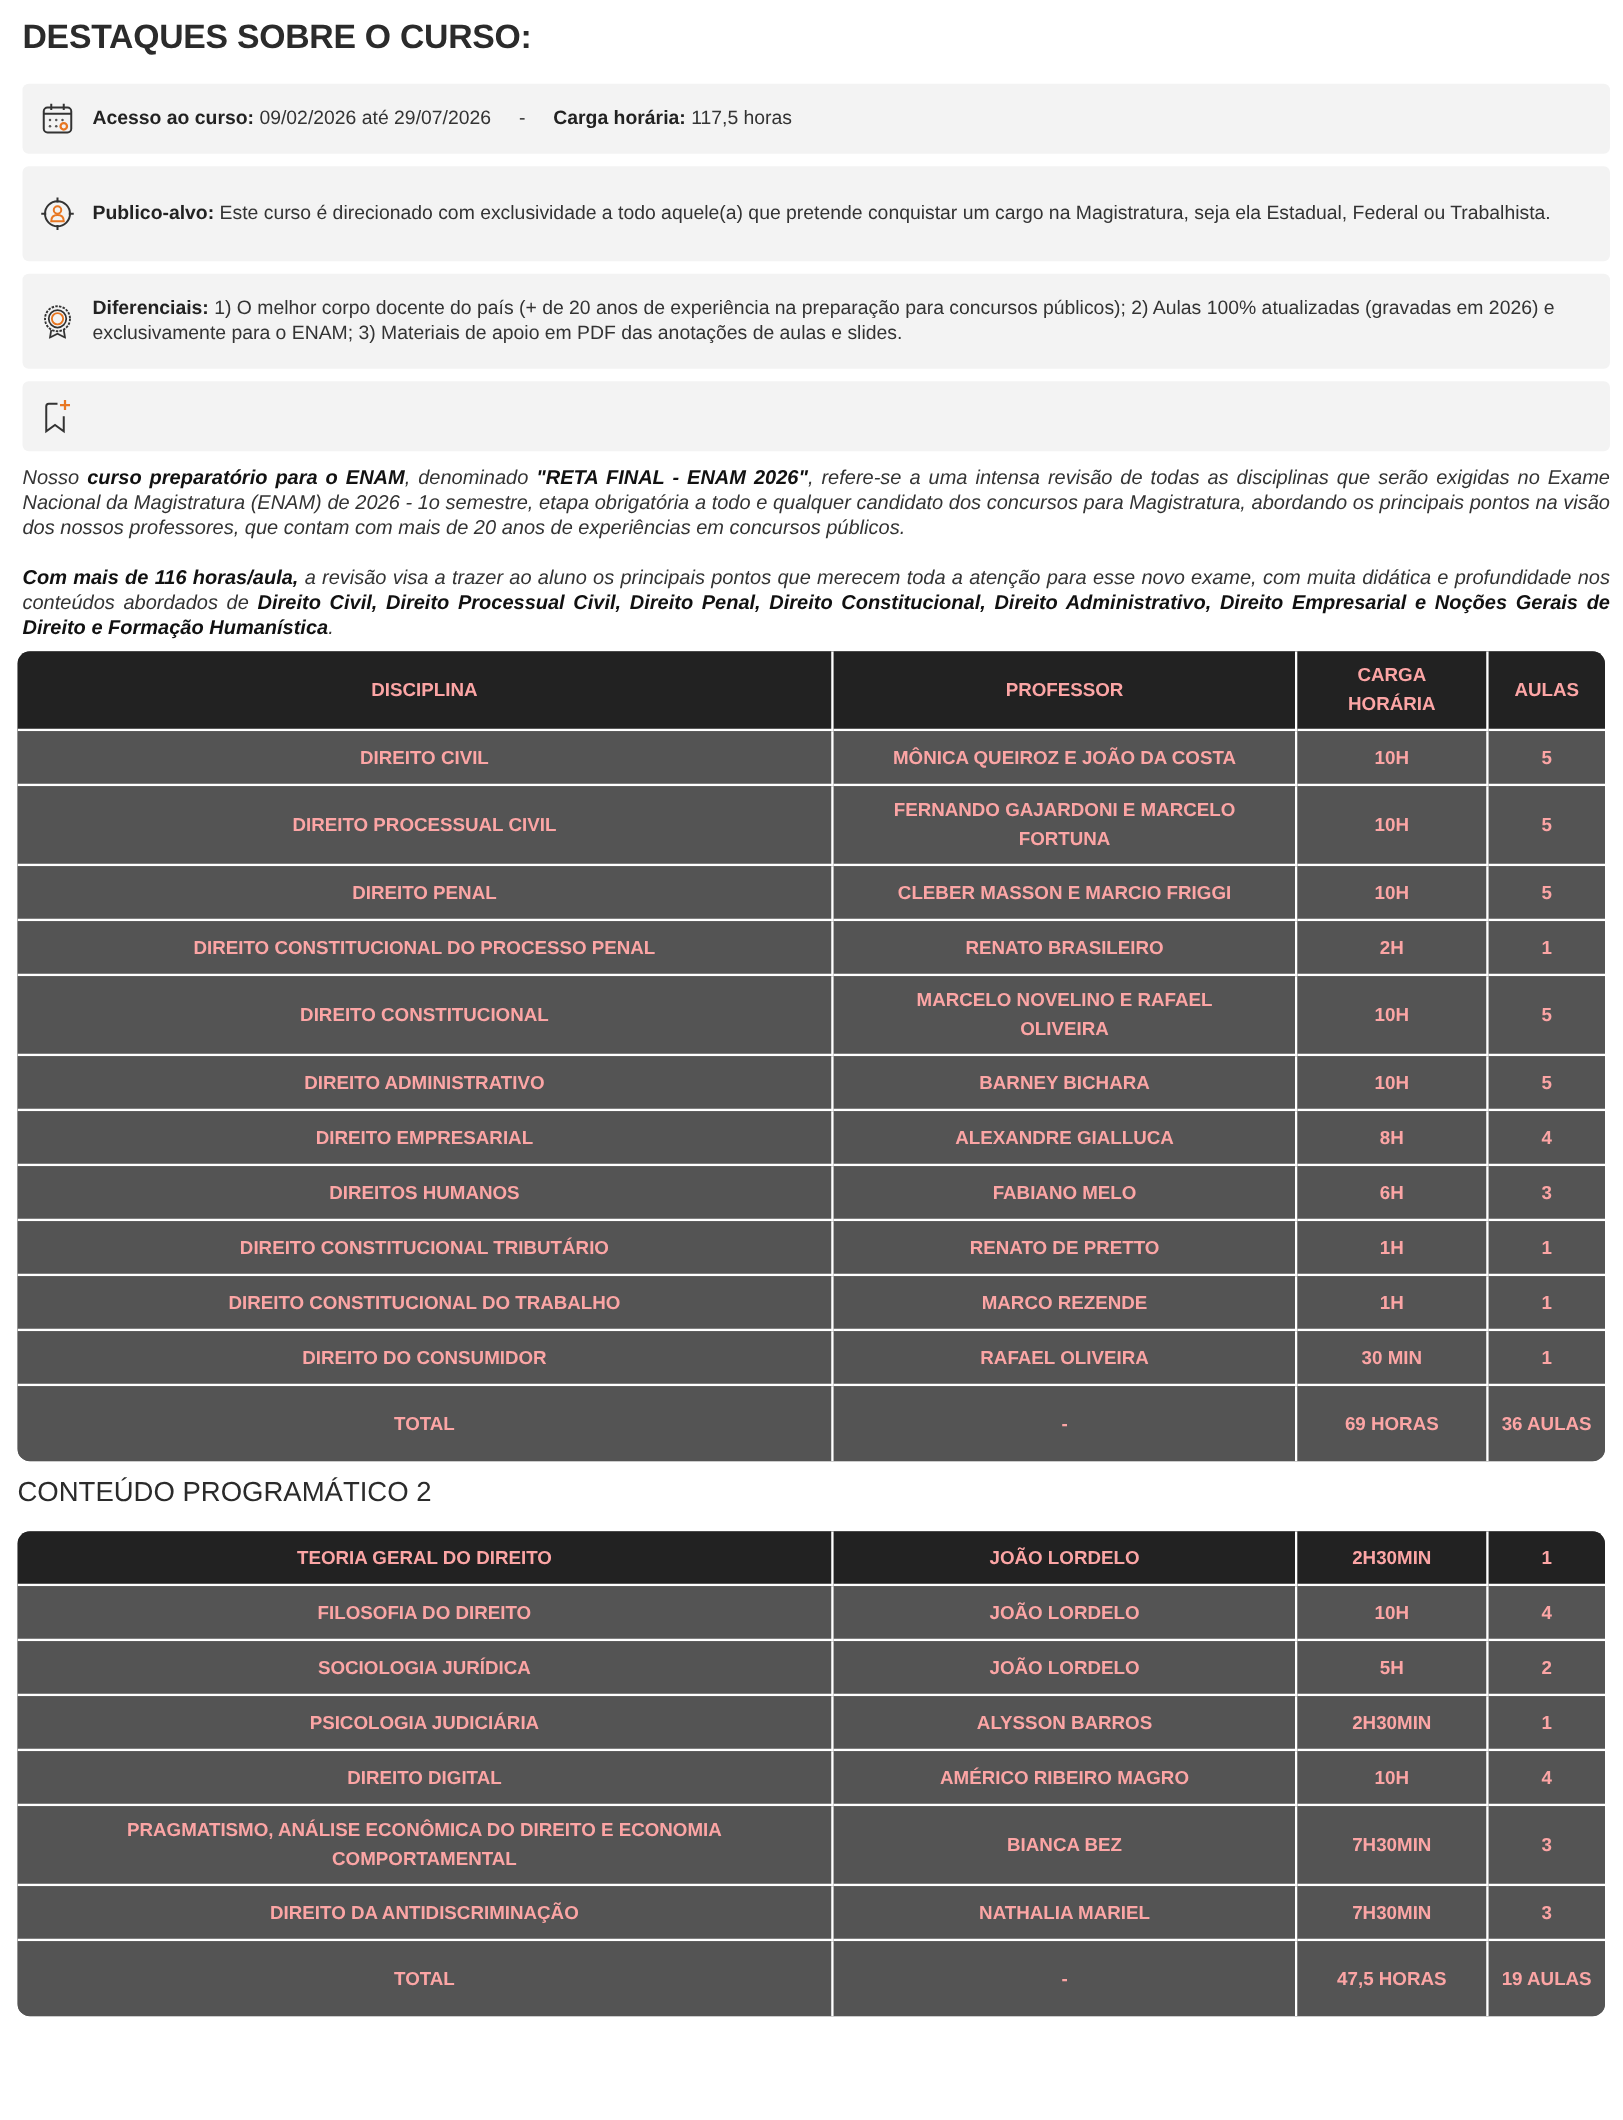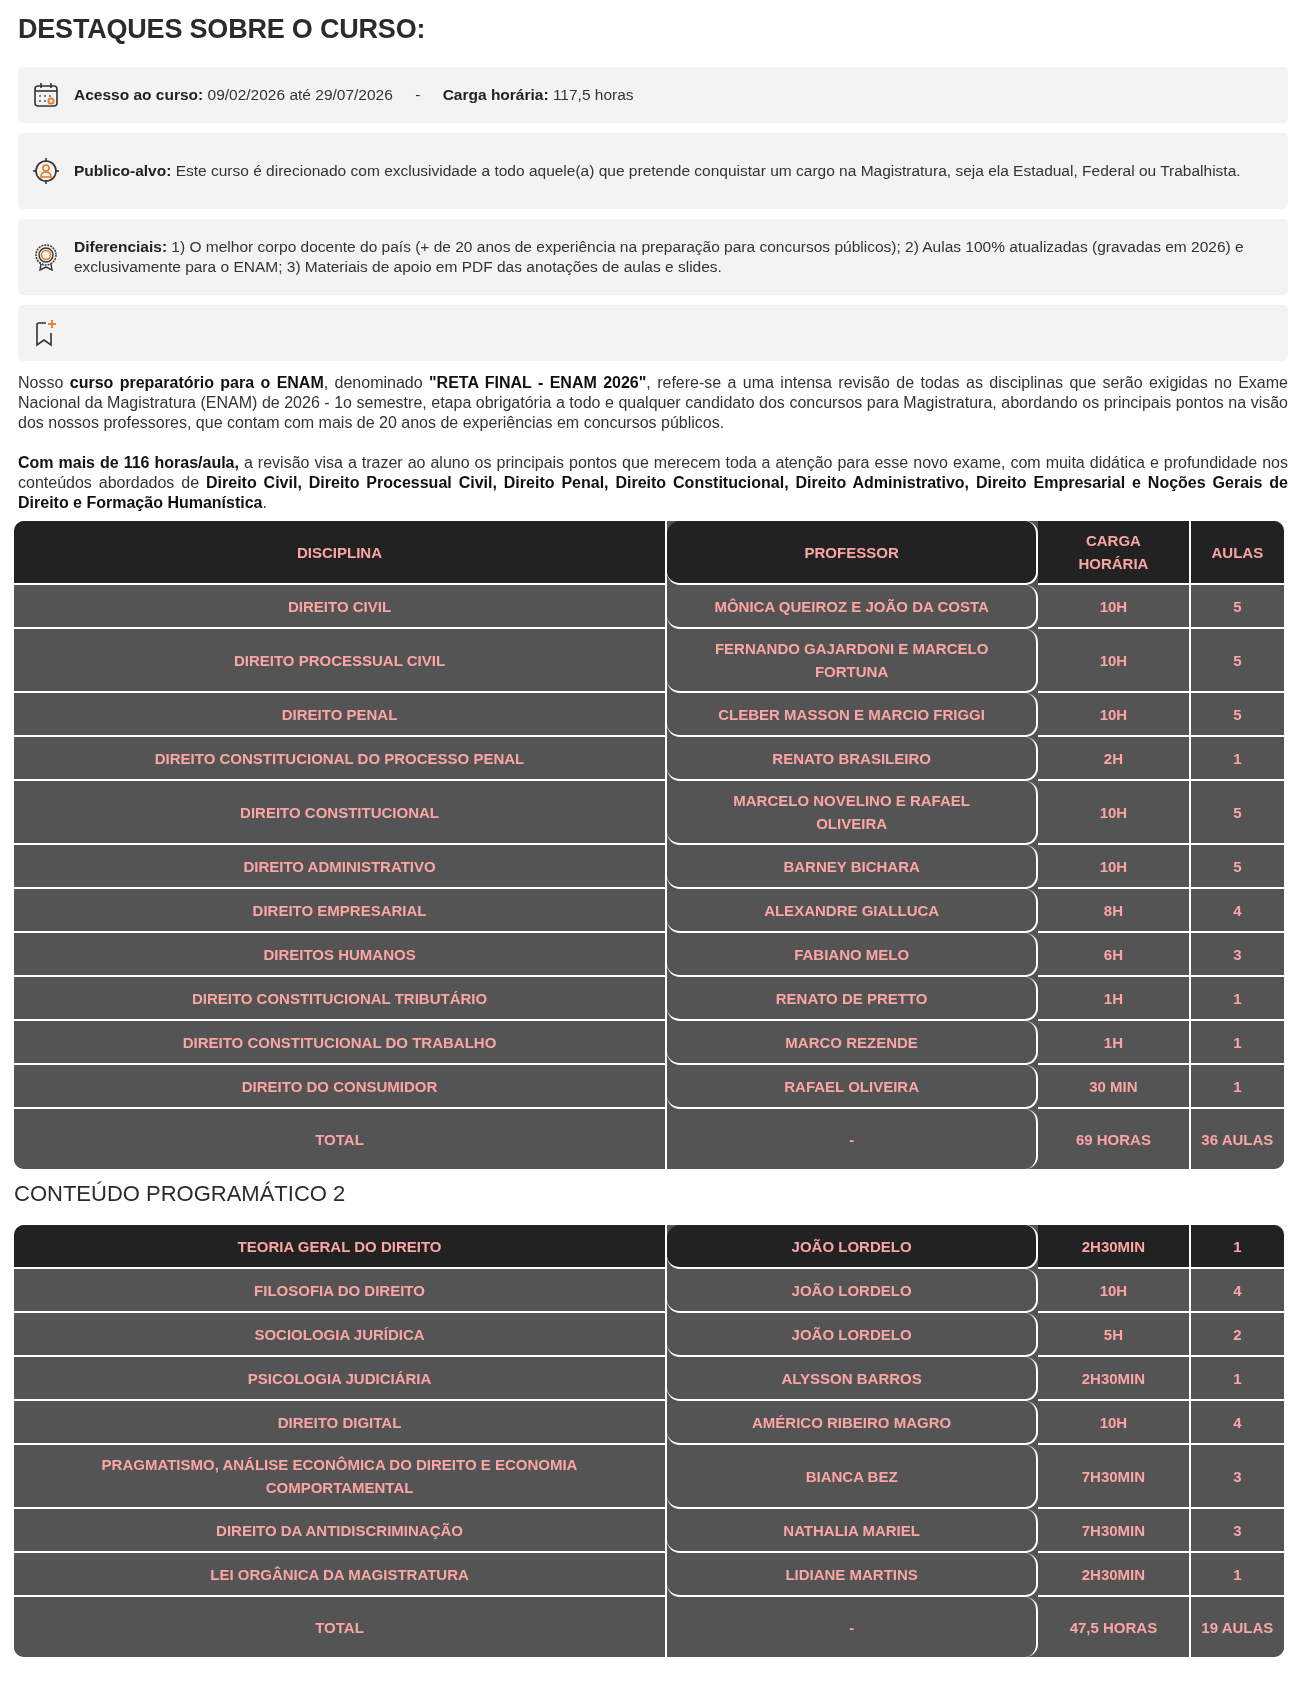--- a/index.html
+++ b/index.html
@@ -38,20 +38,21 @@
   .hl-box.tall { min-height: 76px; }
   .hl-box.last { min-height: 48px; margin-bottom: 10px; }
   .para {
     font-family: "Liberation Sans", sans-serif;
     font-size: 16px;
     line-height: 20px;
     text-align: justify;
     color: #333;
     margin: 12px 0 20px 0;
     width: 1270px;
+    font-style: italic;
   }
   .para b { color: #111; }
   table.grid {
     border-collapse: separate;
     border-spacing: 0;
     width: 1270px;
     margin-left: -4px;
     color: #fca5a5;
     font-weight: 700;
     font-size: 15px;
@@ -66,21 +67,21 @@
     padding: 8px 10px;
     vertical-align: middle;
   }
   table.grid tr td:last-child, table.grid tr th:last-child { border-right: none; }
   table.grid tr:last-child td { border-bottom: none; }
   table.grid th { background: #222222; height: 64px; font-weight: 700; line-height: 23px; }
   table.grid td { background: #545454; height: 44px; line-height: 23px; }
   table.grid tr.dark td { background: #222222; }
   table.grid td.total-row { height: 60px; }
   .col1 { width: 651px; }
-  .col2 { width: 370px; border-radius: 13px; }
+  .col2 { width: 370px; }
   .col3 { width: 152px; }
   .col4 { width: 93px; }
   h2.section {
     font-size: 22px;
     font-weight: 400;
     color: #2b2b2b;
     margin: 12px 0 18px -4px;
     font-family: "Liberation Sans", sans-serif;
   }
 </style>
@@ -274,26 +275,20 @@
           <td class="col3">7H30MIN</td>
           <td class="col4">3</td>
         </tr>
         <tr>
           <td class="col1">DIREITO DA ANTIDISCRIMINAÇÃO</td>
           <td class="col2">NATHALIA MARIEL</td>
           <td class="col3">7H30MIN</td>
           <td class="col4">3</td>
         </tr>
         <tr>
-          <td class="col1">LEI ORGÂNICA DA MAGISTRATURA</td>
-          <td class="col2">LIDIANE MARTINS</td>
-          <td class="col3">2H30MIN</td>
-          <td class="col4">1</td>
-        </tr>
-        <tr>
           <td class="col1 total-row">TOTAL</td>
           <td class="col2 total-row">-</td>
           <td class="col3 total-row">47,5 HORAS</td>
           <td class="col4 total-row">19 AULAS</td>
         </tr>
       </tbody>
   </table>
   <div style="height:6px"></div>
 </div>
 

